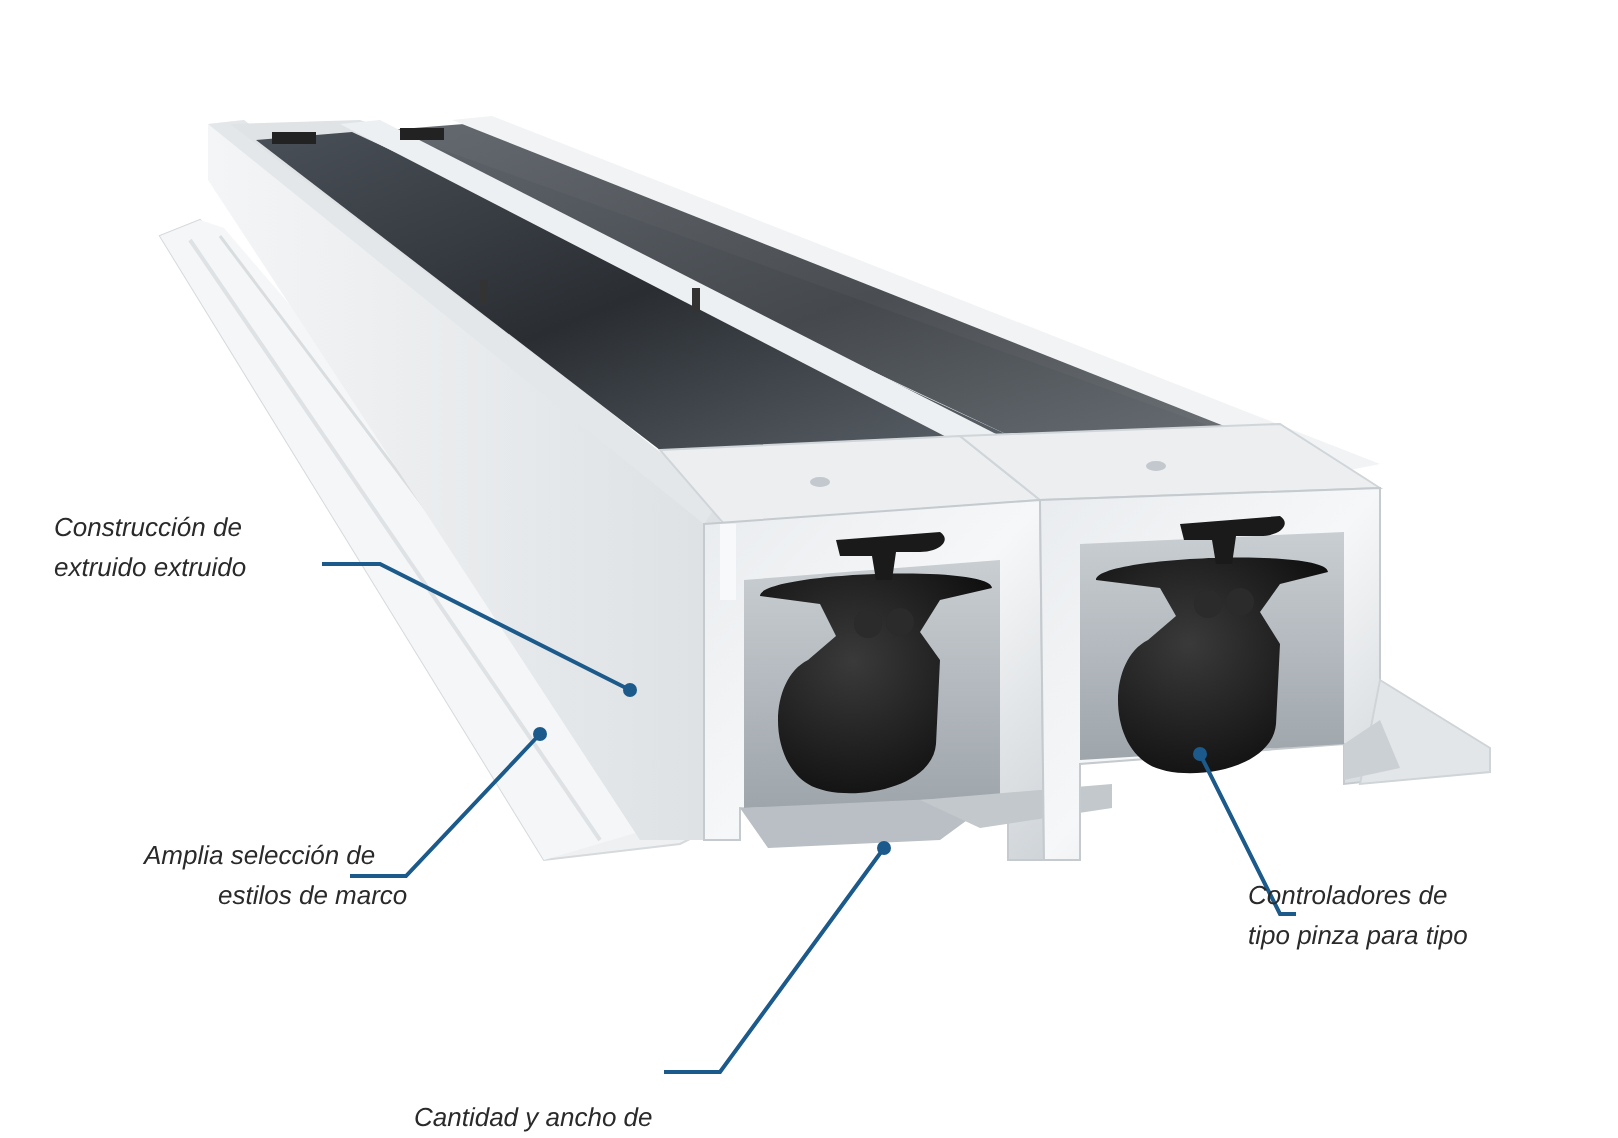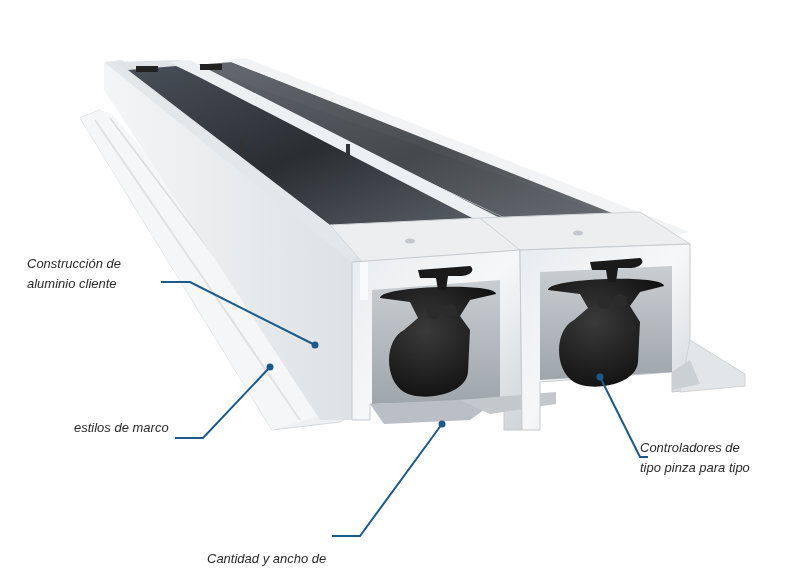--- a/index.html
+++ b/index.html
@@ -109,29 +109,30 @@
     <g fill="#1b5a8a">
       <circle cx="315" cy="345" r="3.5"></circle>
       <circle cx="270" cy="367" r="3.5"></circle>
       <circle cx="442" cy="424" r="3.5"></circle>
       <circle cx="600" cy="377" r="3.5"></circle>
     </g>
   </svg>
 
   <div class="label" style="left:27px; top:254px;">
     <span>Construcción de</span>
-    <span>aluminio cliente</span>
+    <span>extruido extruido</span>
   </div>
 
   <div class="label" style="left:72px; top:418px;">
-    <span style="padding-left:2px;">estilos de marco</span>
+    <span>Amplia selección de</span>
+    <span style="padding-left:2px;margin-left:35px;">estilos de marco</span>
   </div>
 
   <div class="label" style="left:207px; top:549px;">
     <span>Cantidad y ancho de</span>
   </div>
 
-  <div class="label" style="left:640px; top:438px;">
+  <div class="label" style="left:624px; top:438px;">
     <span>Controladores de</span>
     <span>tipo pinza para tipo</span>
   </div>
 
 </div>
 
 </body></html>

